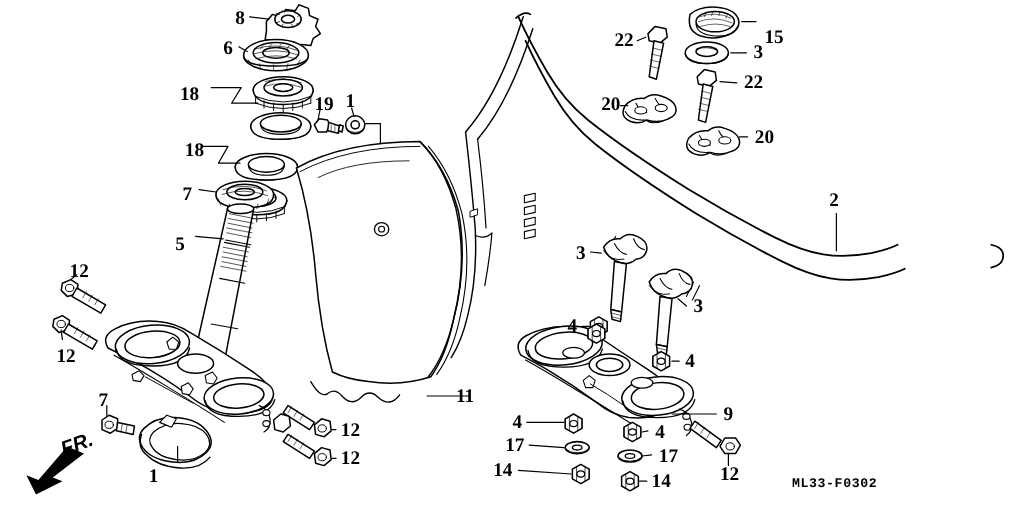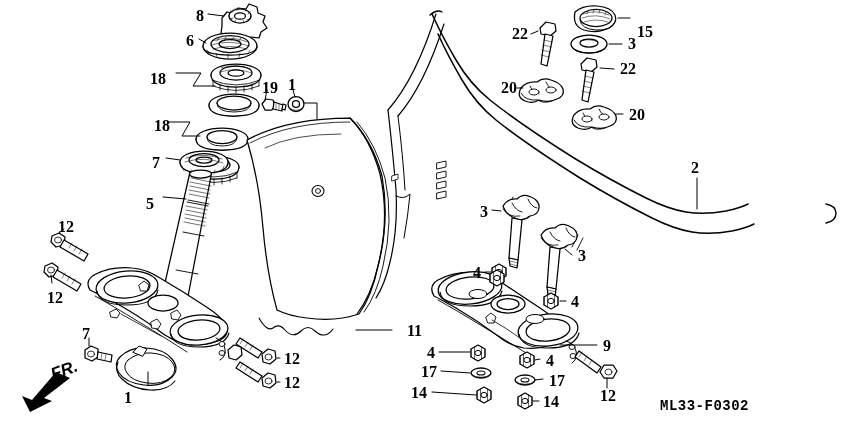--- a/index.html
+++ b/index.html
@@ -4,21 +4,21 @@
 <style>
   html,body{margin:0;padding:0;background:#ffffff;}
   body{width:850px;height:429px;overflow:hidden;
        font-family:"Liberation Serif",serif;color:#000;}
   #stage{position:relative;width:850px;height:429px;background:#fff;}
   #art{position:absolute;inset:0;}
   .lbl{position:absolute;font-family:"Liberation Serif",serif;font-weight:700;
        color:#000;line-height:1;white-space:nowrap;}
   .n{font-size:16px;}
   .partno{position:absolute;left:660px;top:398px;font-family:"Liberation Mono",monospace;
-          font-size:14px;font-weight:700;letter-spacing:.5px;}
+          font-size:11px;font-weight:700;letter-spacing:.5px;}
   .frtxt{position:absolute;left:48px;top:366px;font-size:17px;font-weight:700;
          font-style:italic;font-family:"Liberation Sans",sans-serif;
          transform:rotate(-20deg);transform-origin:left top;}
 </style>
 </head>
 <body>
 
 <div id="stage">
 
 <svg id="art" viewBox="0 0 850 429">
@@ -453,21 +453,21 @@
 <div class="lbl n" style="left:152px;top:155px;">7</div>
 <div class="lbl n" style="left:146px;top:196px;">5</div>
 <div class="lbl n" style="left:262px;top:80px;">19</div>
 <div class="lbl n" style="left:288px;top:77px;">1</div>
 <div class="lbl n" style="left:58px;top:219px;">12</div>
 <div class="lbl n" style="left:47px;top:290px;">12</div>
 <div class="lbl n" style="left:82px;top:326px;">7</div>
 <div class="lbl n" style="left:124px;top:390px;">1</div>
 <div class="lbl n" style="left:284px;top:351px;">12</div>
 <div class="lbl n" style="left:284px;top:375px;">12</div>
-<div class="lbl n" style="left:407px;top:323px;text-align:center;">11</div>
+<div class="lbl n" style="left:380px;top:323px;text-align:center;">11</div>
 <div class="lbl n" style="left:480px;top:204px;">3</div>
 <div class="lbl n" style="left:578px;top:248px;">3</div>
 <div class="lbl n" style="left:473px;top:265px;">4</div>
 <div class="lbl n" style="left:571px;top:294px;">4</div>
 <div class="lbl n" style="left:603px;top:338px;">9</div>
 <div class="lbl n" style="left:427px;top:345px;">4</div>
 <div class="lbl n" style="left:421px;top:364px;">17</div>
 <div class="lbl n" style="left:411px;top:385px;">14</div>
 <div class="lbl n" style="left:546px;top:353px;">4</div>
 <div class="lbl n" style="left:549px;top:373px;">17</div>

